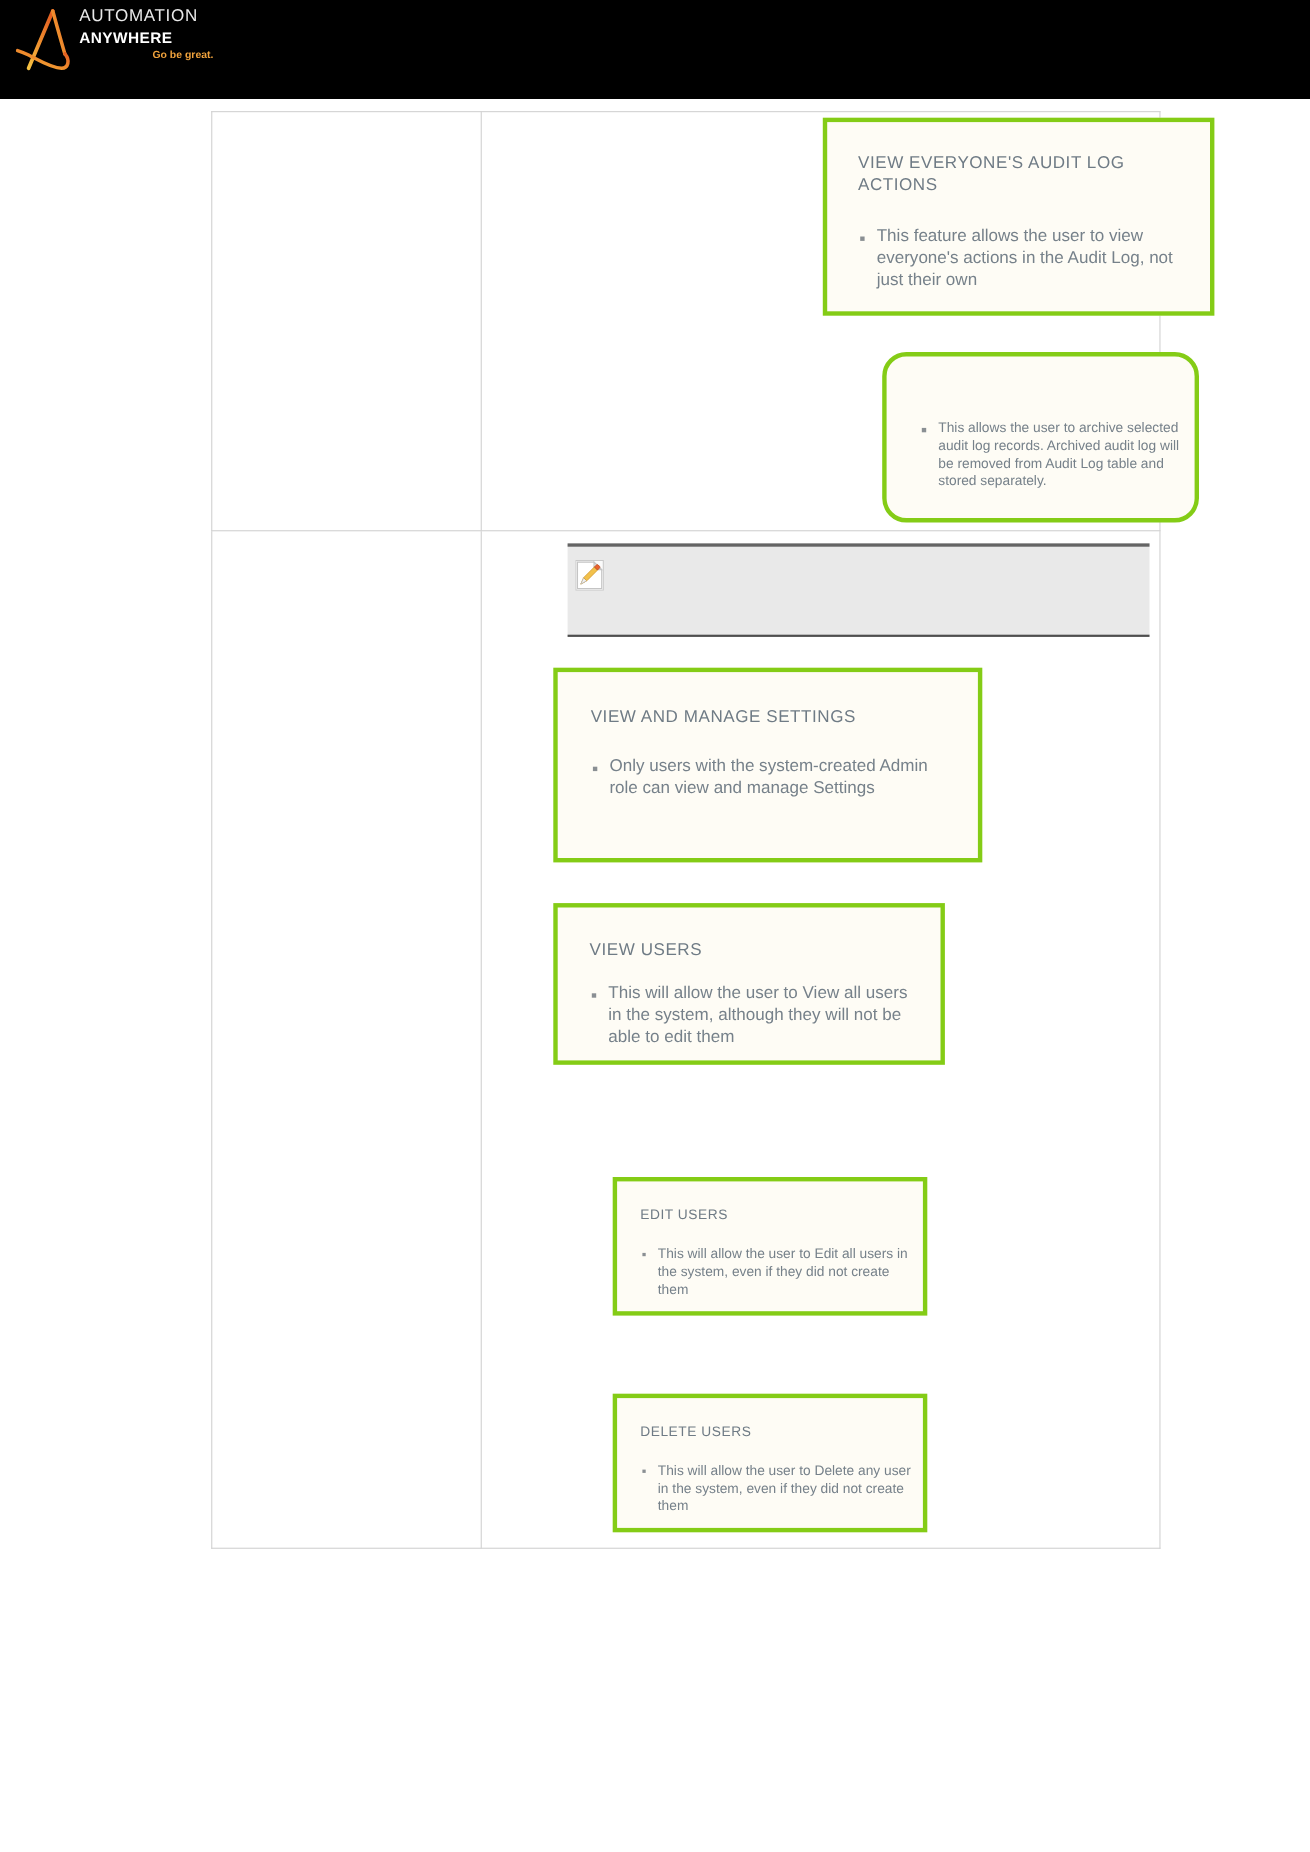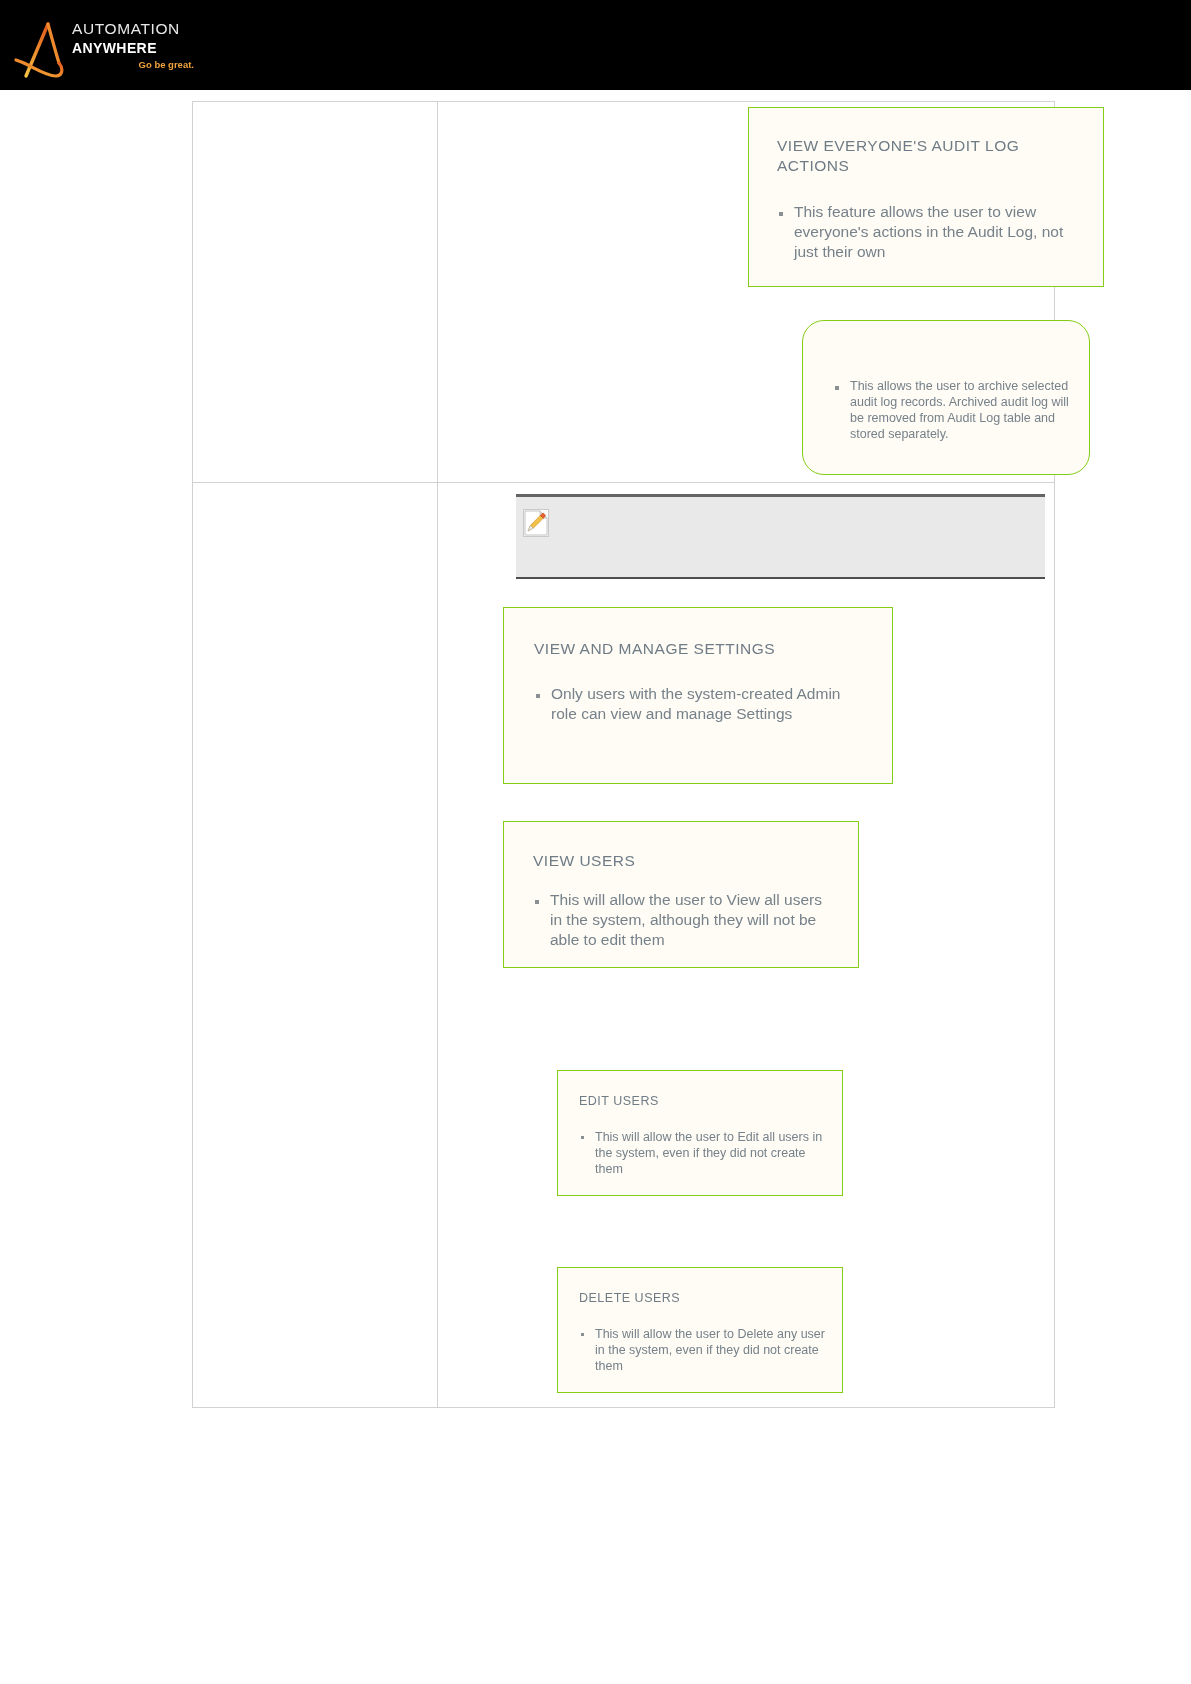--- a/index.html
+++ b/index.html
@@ -21,21 +21,21 @@
     position: absolute;
     left: 0;
     top: 0;
     width: 1191px;
     height: 90px;
     background: #000000;
   }
   .logo-wrap {
     position: absolute;
     left: 14px;
-    top: 15px;
+    top: 1px;
     width: 180px;
     height: 70px;
   }
   .logo-mark {
     position: absolute;
     left: 0;
     top: 4px;
     width: 58px;
     height: 62px;
   }
@@ -92,21 +92,21 @@
   .col-right { width: 616px; }
 
   .cell-inner { position: relative; }
   .r1 { height: 380px; }
   .r2 { height: 924px; }
 
   
   .card {
     position: absolute;
     background: #fefcf5;
-    border: 1px solid #84cc16;
+    border: 4px solid #84cc16;
     box-sizing: border-box;
   }
   .card-title {
     color: #6f7b85;
     letter-spacing: 0.5px;
     font-weight: normal;
   }
   .bullet-list {
     margin: 0;
     padding: 0;

